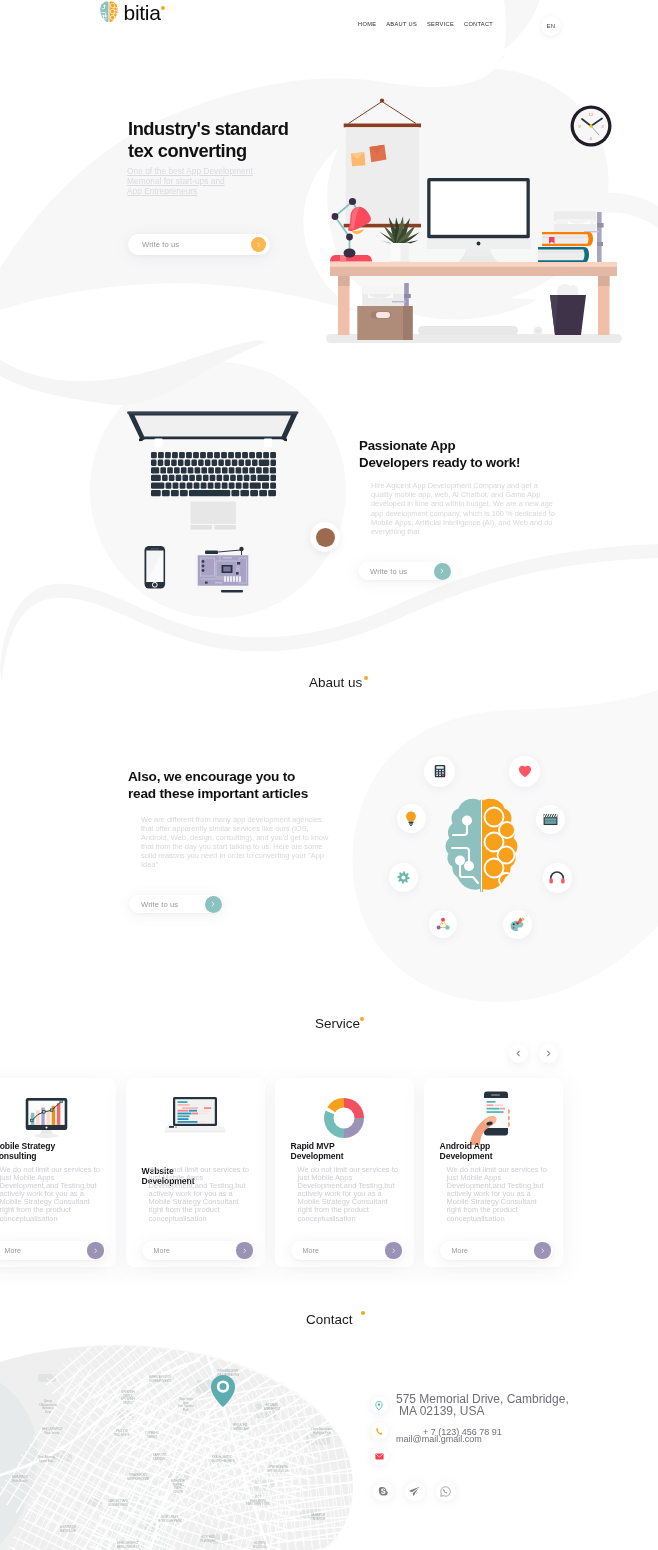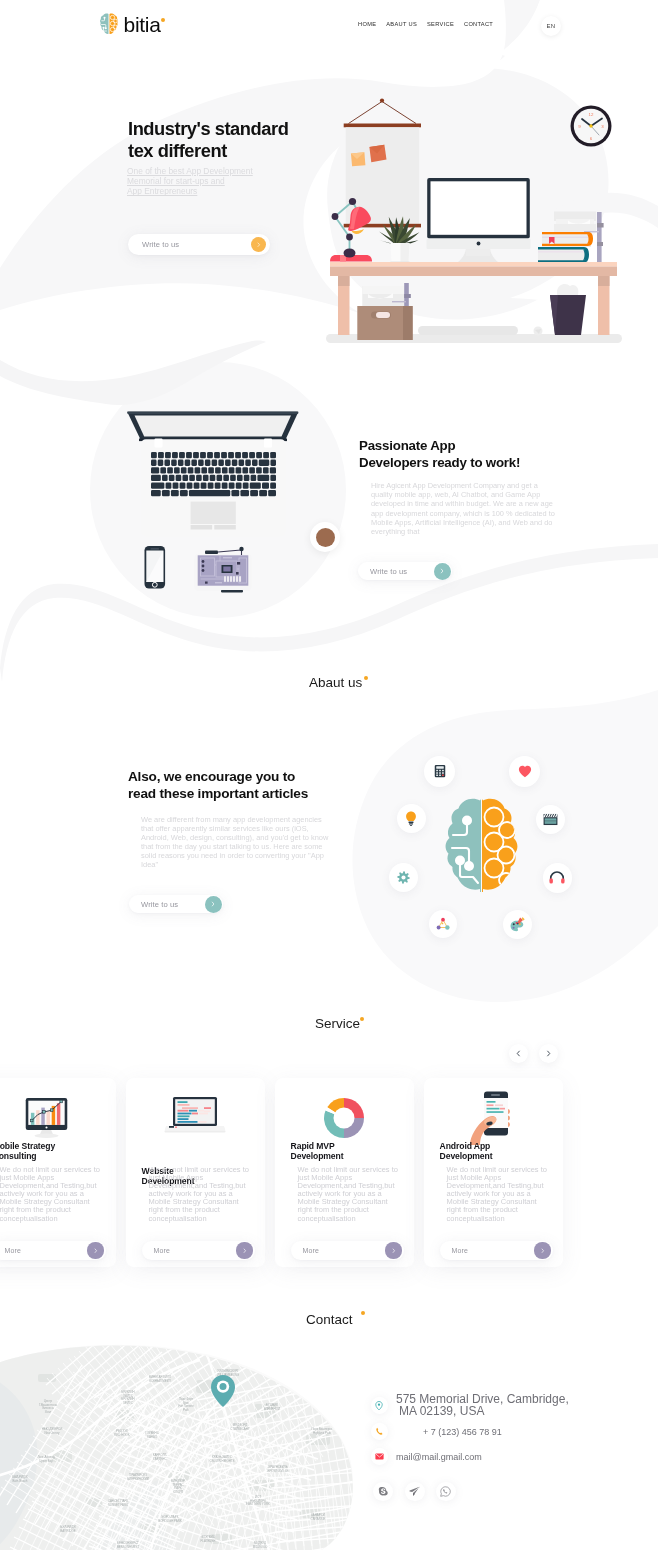--- a/index.html
+++ b/index.html
@@ -50,21 +50,21 @@
 
     <path d="M0,680 C4,634 20,600 54,596 C96,592 136,624 192,640 C252,658 324,650 394,618 C464,586 540,560 658,556 L658,700 L0,700 Z" fill="#ffffff"></path>
     <path d="M0,668 C4,622 20,588 54,584 C98,580 138,612 194,628 C254,646 324,638 394,606 C464,574 540,548 658,544 L658,558 C540,562 466,588 396,620 C326,652 254,660 192,642 C136,626 96,594 54,598 C20,602 6,636 2,682 Z" fill="#f6f6f7"></path>
 
     <path d="M658,690 C610,706 560,708 510,710 C440,713 390,742 368,790 C348,834 348,880 364,920 C382,966 430,1000 492,1002 C556,1004 614,972 658,926 Z" fill="#f9f9fa"></path>
 
     <path d="M0,1362 C70,1340 160,1338 235,1362 C300,1383 345,1425 352,1468 C358,1512 318,1545 255,1550 L0,1550 Z" fill="#fbfbfb"></path>
   </svg>
 
   <div class="abs" style="left:0;top:0;width:658px;height:52px;">
-    <div class="abs" style="left:100px;top:13px;width:65px;height:24px;">
+    <div class="abs" style="left:100px;top:1px;width:65px;height:24px;">
       <svg class="abs" style="left:0;top:0;width:18px;height:23px;" viewBox="0 0 36 46">
         <path d="M17,1.8 C13,0.4 8.4,1.6 6.2,4.8 C3,5.4 1,8.6 1.8,11.8 C-0.2,14 -0.4,17.4 1.4,19.8 C0.2,22.4 0.8,25.6 3,27.4 C2.6,30.8 4.6,34.2 7.8,35.4 C8.8,39.4 12.6,42.4 16.6,42 C17,42 17,41.6 17,41 Z" fill="#8ec1bd"></path>
         <path d="M19,1.8 C23,0.4 27.6,1.6 29.8,4.8 C33,5.4 35,8.6 34.2,11.8 C36.2,14 36.4,17.4 34.6,19.8 C35.8,22.4 35.2,25.6 33,27.4 C33.4,30.8 31.4,34.2 28.2,35.4 C27.2,39.4 23.4,42.4 19.4,42 C19,42 19,41.6 19,41 Z" fill="#f9a01b"></path>
         <g stroke="#ffffff" stroke-width="1.5" fill="none" stroke-linecap="round" stroke-linejoin="round">
           <path d="M9,10 L9,14 Q9,15.5 7.5,15.5 L3.5,15.5"></path>
           <path d="M3,23 L10,23 Q11.5,23 11.5,24.5 L11.5,30"></path>
           <path d="M7,30 L7,35 Q7,36 8,36 L13,36"></path>
         </g>
         <g fill="#ffffff">
           <circle cx="9" cy="9.5" r="2.1"></circle>
@@ -89,21 +89,21 @@
       <a style="font-size:5.7px;letter-spacing:0.3px;color:#2b2b2b;text-decoration:none;">CONTACT</a>
     </nav>
     <div class="abs" style="left:541px;top:16px;width:20px;height:20px;border-radius:50%;background:#fff;box-shadow:0 1px 5px rgba(0,0,0,0.08);display:flex;align-items:center;justify-content:center;">
       <span style="font-size:6px;letter-spacing:0.3px;color:#444;">EN</span>
     </div>
   </div>
 
   <div class="abs" style="left:0;top:0;width:658px;height:360px;">
     <h1 class="abs" style="left:128px;top:118px;font-size:18.3px;font-weight:700;line-height:22px;letter-spacing:-0.45px;color:#111;">
       <span>Industry's standard</span><br>
-      <span>tex different</span>
+      <span>tex converting</span>
     </h1>
     <p class="abs" style="left:127px;top:166px;font-size:8.4px;line-height:10.2px;color:#dbdbde;text-decoration:underline;">
       <span>One of the best App Development</span><br>
       <span>Memorial for start-ups and</span><br>
       <span>App Entrepreneurs</span>
     </p>
     <div class="abs cta-pill" style="left:128px;top:234px;width:142px;height:21px;padding:0 4px 0 14px;">
       <span class="cta-label">Write to us</span>
       <span class="cta-circle" style="background:#f9b74f;width:15.5px;height:15.5px;">
         <svg width="5.5" height="5.5" viewBox="0 0 10 10">
@@ -1086,21 +1086,21 @@
         <path d="M4.2,1.6 C3.2,2.6 2.4,4 2.6,5.6 C3,9.4 7.2,14.2 11.4,15.4 C13,15.8 14.4,15 15.2,14 L12.4,11.2 C11.8,11.8 11,12.4 10.2,12 C8,11 6.2,9 5.6,6.8 C5.4,6 6,5.2 6.6,4.6 Z" fill="#f5a623"></path>
       </svg>
     </div>
     <p class="abs" style="left:396px;top:126px;font-size:9.0px;line-height:12px;color:#6e6e75;margin-left:27px;">+ 7 (123) 456 78 91</p>
     <div class="abs contact-bubble" style="left:371px;top:148px;width:16.5px;height:16.5px;">
       <svg width="9" height="7" viewBox="0 0 18 14">
         <rect x="0.8" y="1" width="16.4" height="12" rx="1.6" fill="#fc3b4d"></rect>
         <path d="M1.6,2 L9,8 L16.4,2" fill="none" stroke="#ffffff" stroke-width="1.4"></path>
       </svg>
     </div>
-    <p class="abs" style="left:396px;top:151px;font-size:9.0px;line-height:12px;color:#6e6e75;text-align:right;">mail@mail.gmail.com</p>
+    <p class="abs" style="left:396px;top:133px;font-size:9.0px;line-height:12px;color:#6e6e75;text-align:right;">mail@mail.gmail.com</p>
 
     <div class="abs contact-bubble" style="left:373px;top:181.5px;width:19.8px;height:19.8px;">
       <svg width="10.5" height="10.5" viewBox="0 0 20 20">
         <path d="M15.8,9.2 A7.1,7.1 0 0,0 6.4,2.1 A4.9,4.9 0 0,0 1.5,7 A4.9,4.9 0 0,0 2.1,9.3 A7.1,7.1 0 0,0 11.4,17.6 A4.9,4.9 0 0,0 18.5,13 A4.9,4.9 0 0,0 15.8,9.2 Z" fill="#7d7d82"></path>
         <path d="M10,4.6 C7.6,4.6 5.9,5.8 5.9,7.6 C5.9,10.7 11.4,9.9 11.4,11.8 C11.4,12.5 10.8,13 9.9,13 C8,13 7.8,11.3 6.7,11.3 C6.1,11.3 5.7,11.7 5.7,12.2 C5.7,13.5 7.4,15 10,15 C12.4,15 14.3,13.8 14.3,11.8 C14.3,8.6 8.7,9.3 8.7,7.5 C8.7,6.9 9.2,6.4 10.1,6.4 C11.8,6.4 11.9,7.9 12.9,7.9 C13.5,7.9 13.9,7.5 13.9,7 C13.9,5.8 12.4,4.6 10,4.6 Z" fill="#ffffff"></path>
       </svg>
     </div>
     <div class="abs contact-bubble" style="left:404.8px;top:181.5px;width:19.8px;height:19.8px;">
       <svg width="11" height="10" viewBox="0 0 22 20">
         <path d="M21,1.4 L1.4,9.2 C0.6,9.5 0.7,10.6 1.5,10.8 L6.4,12.2 L20.6,2.1 C20.9,1.9 21.2,2.2 21,2.4 L8.5,13.4 L8.1,18.6 C8.1,19.1 8.7,19.4 9.1,19 L21,1.4 Z" fill="#7d7d82"></path>

